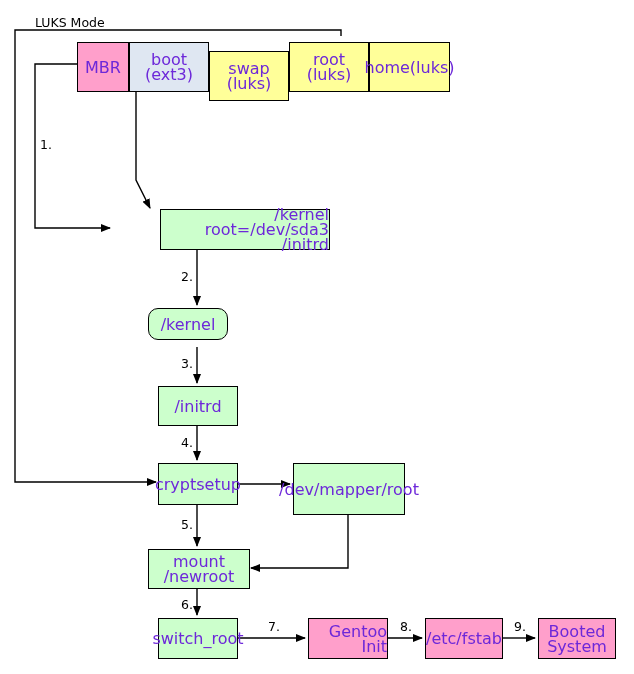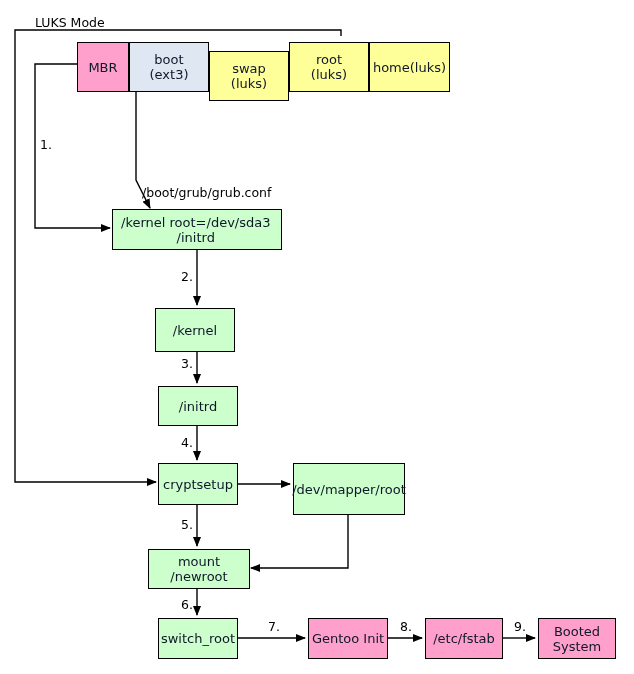--- a/index.html
+++ b/index.html
@@ -26,34 +26,35 @@
     pointer-events: none;
   }
   .node {
     position: absolute;
     box-sizing: border-box;
     border: 1px solid #000000;
     display: flex;
     align-items: center;
     justify-content: center;
     text-align: center;
-    font-size: 13px;
+    font-size: 16px;
     line-height: 15px;
-    color: #0f172a;
+    color: #6d28d9;
     white-space: pre-line;
     letter-spacing: 0px;
   }
   .node.green { background: #ccffcc; }
   .node.pink  { background: #ff9fcb; }
   .node.yellow{ background: #ffff99; }
   .node.bluegrey { background: #dfe7f2; }
   .node.leftalign {
     justify-content: flex-start;
-    text-align: center;
+    text-align: right;
     padding-left: 8px;
+    margin-left: 48px;
   }
   .label {
     position: absolute;
     font-size: 12.5px;
     line-height: 14px;
     color: #000000;
     white-space: pre;
   }
   .stepnum { font-size: 12.5px; }
 </style>
@@ -120,40 +121,39 @@
   </div>
 
   <div class="node yellow" style="left:369px; top:42px; width:81px; height:50px; ">
     <span>home</span>
     <span>(luks)</span>
   </div>
 
   <div class="node green leftalign" style="left:112px; top:209px; width:170px; height:41px;">/kernel root=/dev/sda3
 /initrd</div>
 
-  <div class="node green" style="left:155px; top:308px; width:80px; height:44px;">/kernel</div>
+  <div class="node green" style="left:148px; top:308px; width:80px; height:32px;border-radius:10px;">/kernel</div>
 
   <div class="node green" style="left:158px; top:386px; width:80px; height:40px;">/initrd</div>
 
   <div class="node green" style="left:158px; top:463px; width:80px; height:42px;">cryptsetup</div>
 
   <div class="node green" style="left:293px; top:463px; width:112px; height:52px;">/dev/mapper/root</div>
 
   <div class="node green" style="left:148px; top:549px; width:102px; height:40px;">mount /newroot</div>
 
   <div class="node green" style="left:158px; top:618px; width:80px; height:41px;">switch_root</div>
 
   <div class="node pink" style="left:308px; top:618px; width:80px; height:41px;text-align:right;">Gentoo Init</div>
 
   <div class="node pink" style="left:425px; top:618px; width:78px; height:41px;">/etc/fstab</div>
 
   <div class="node pink" style="left:538px; top:618px; width:78px; height:41px;">Booted
 System</div>
 
-  <div class="label" style="left:142px; top:186px;">/boot/grub/grub.conf</div>
 
   <div class="label stepnum" style="left:40px; top:138px;">1.</div>
 
   <div class="label stepnum" style="left:181px; top:270px;">2.</div>
 
   <div class="label stepnum" style="left:181px; top:357px;">3.</div>
 
   <div class="label stepnum" style="left:181px; top:436px;">4.</div>
 
   <div class="label stepnum" style="left:181px; top:518px;">5.</div>

